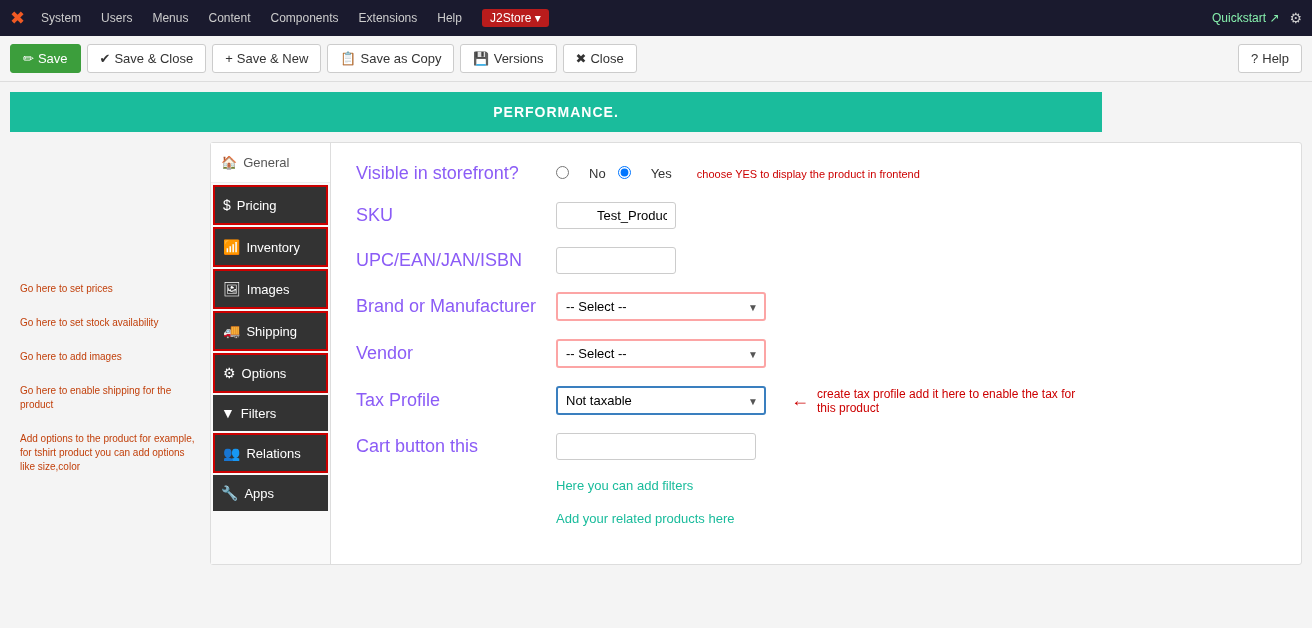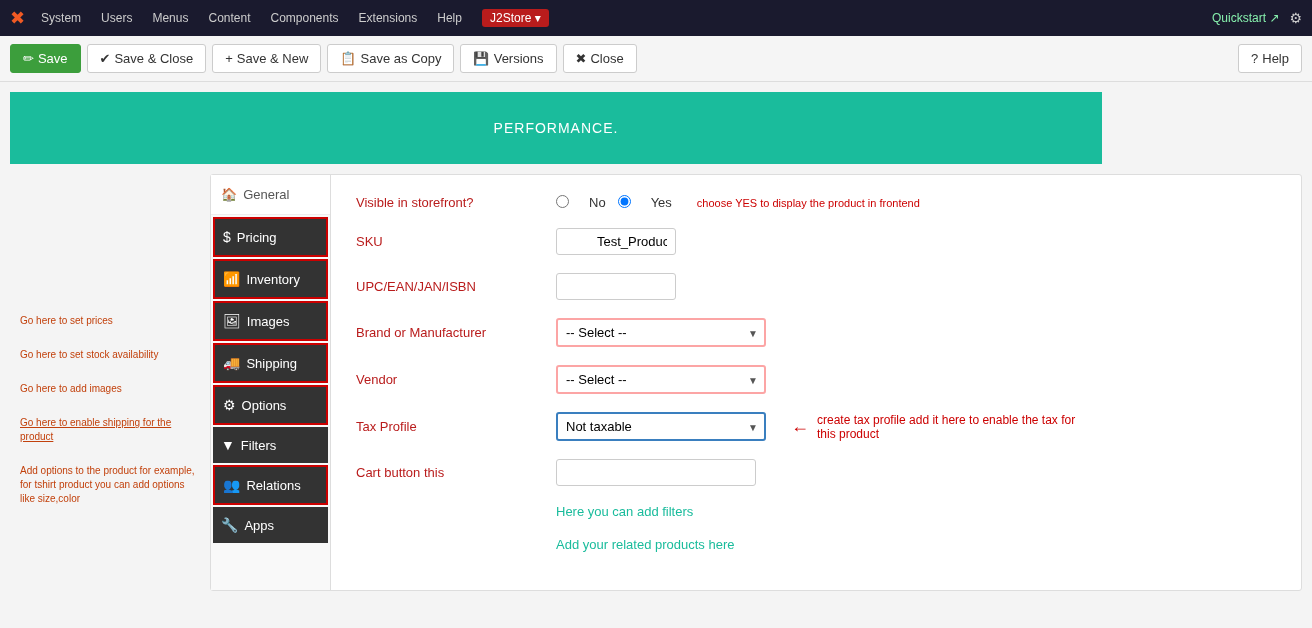--- a/index.html
+++ b/index.html
@@ -57,23 +57,23 @@
     .btn-save { background: #3c9e3c; color: #fff; border-color: #3c9e3c; }
     .btn-default { background: #fff; color: #333; border-color: #ccc; }
     .toolbar .spacer { flex: 1; }
     .btn-help { background: #fff; color: #333; border-color: #ccc; margin-left: auto; }
 
     
     .banner {
       background: #1abc9c;
       color: #fff;
       text-align: center;
-      font-weight: normal;
+      font-weight: bold;
       font-size: 14px;
-      padding: 28px;
+      padding: 12px;
       margin: 10px 210px 10px 10px;
       letter-spacing: 1px;
     }
 
     
     .main-wrapper {
       display: flex;
       margin: 0 10px 10px 10px;
     }
 
@@ -145,22 +145,22 @@
     }
 
     
     .form-row {
       display: flex;
       align-items: center;
       margin-bottom: 18px;
     }
     .form-label {
       width: 200px;
-      font-size: 13px;
-      color: #b91c1c;
+      font-size: 18px;
+      color: #8b5cf6;
       flex-shrink: 0;
     }
     .form-control-area {
       flex: 1;
       display: flex;
       align-items: center;
       gap: 10px;
     }
 
     
@@ -302,21 +302,21 @@
 <div class="banner">
   <span>PERFORMANCE.</span>
 </div>
 
 <div class="main-wrapper">
 
   <div class="left-annotations">
     <div class="annotation" style="margin-top: 130px;">Go here to set prices</div>
     <div class="annotation" style="margin-top: 10px;">Go here to set stock availability</div>
     <div class="annotation" style="margin-top: 12px;">Go here to add images</div>
-    <div class="annotation" style="margin-top: 12px; text-decoration: underline;">Go here to enable shipping for the product</div>
+    <div class="annotation" style="margin-top: 12px;">Go here to enable shipping for the product</div>
     <div class="annotation" style="margin-top: 10px;">Add options to the product for example, for tshirt product you can add options like size,color</div>
   </div>
 
   <div class="content-area">
     <div class="inner-layout">
 
       <div class="sidebar">
         <div class="sidebar-general">
           <span>🏠</span>
           <span>General</span>

